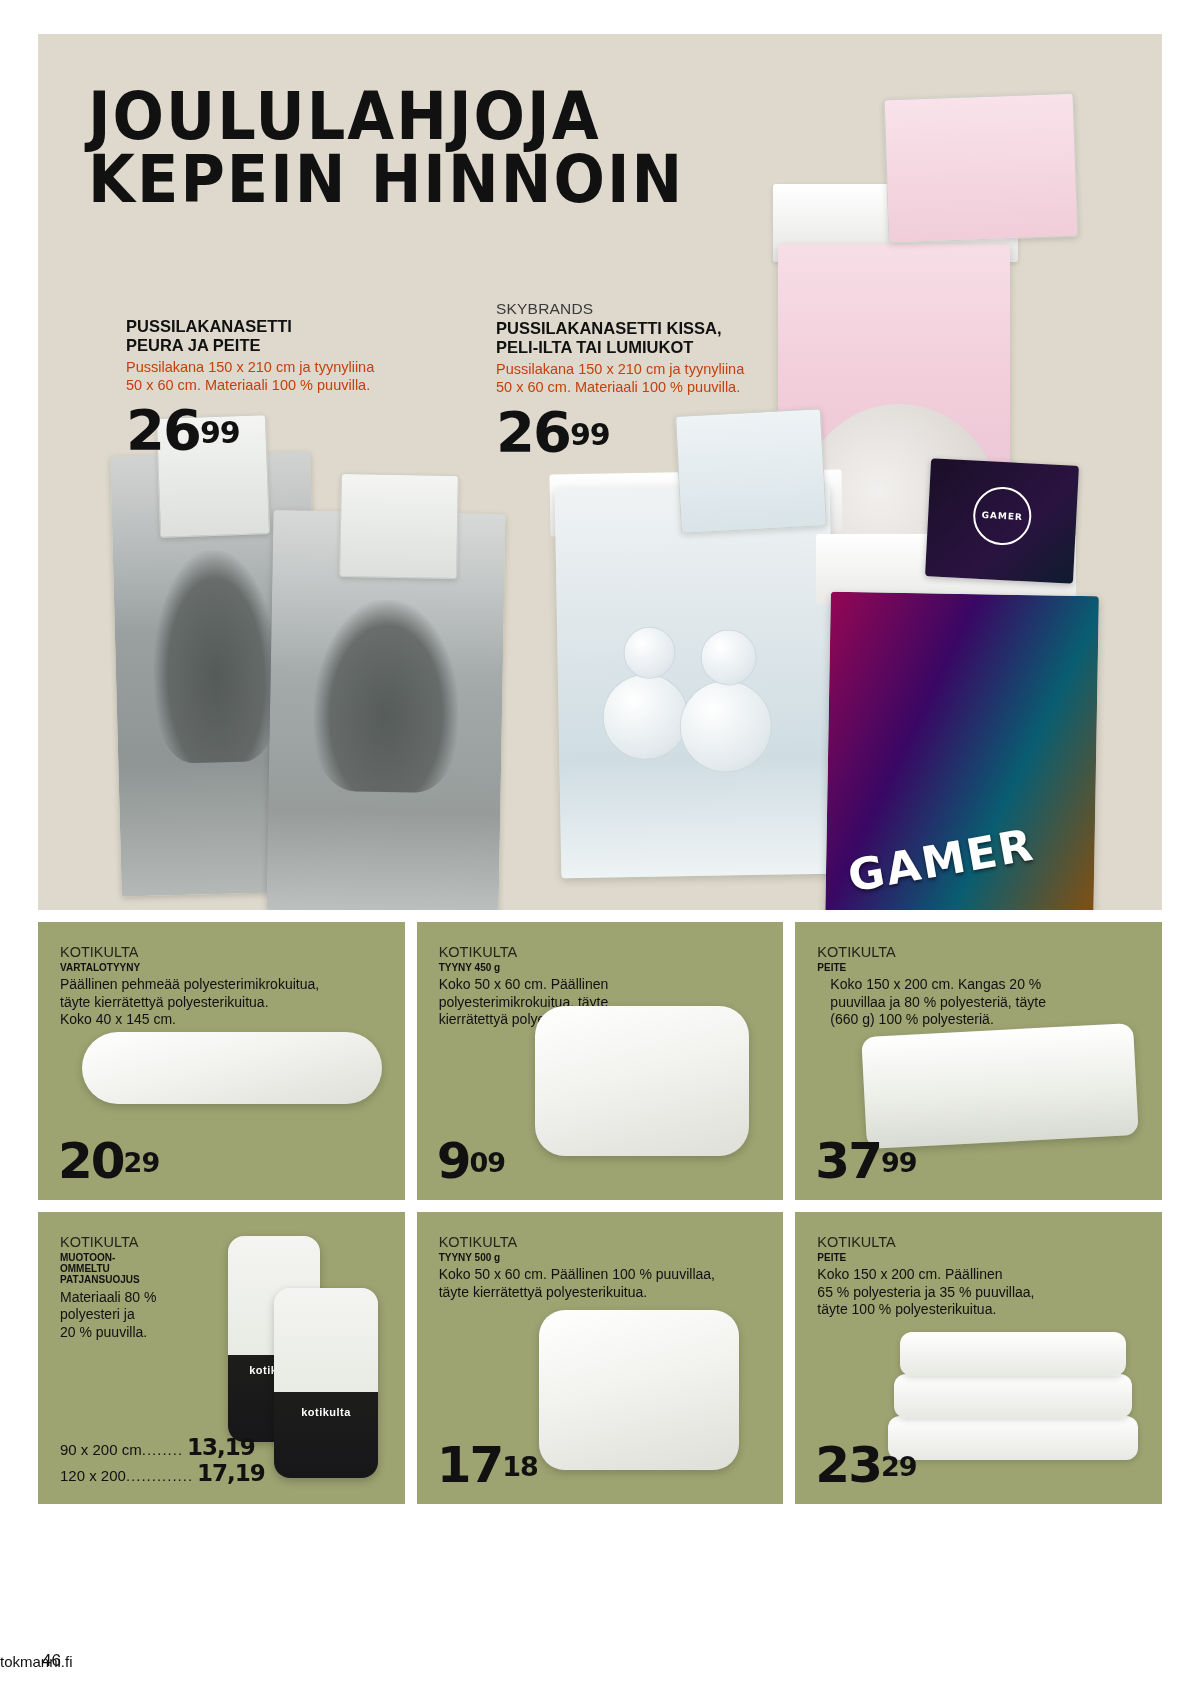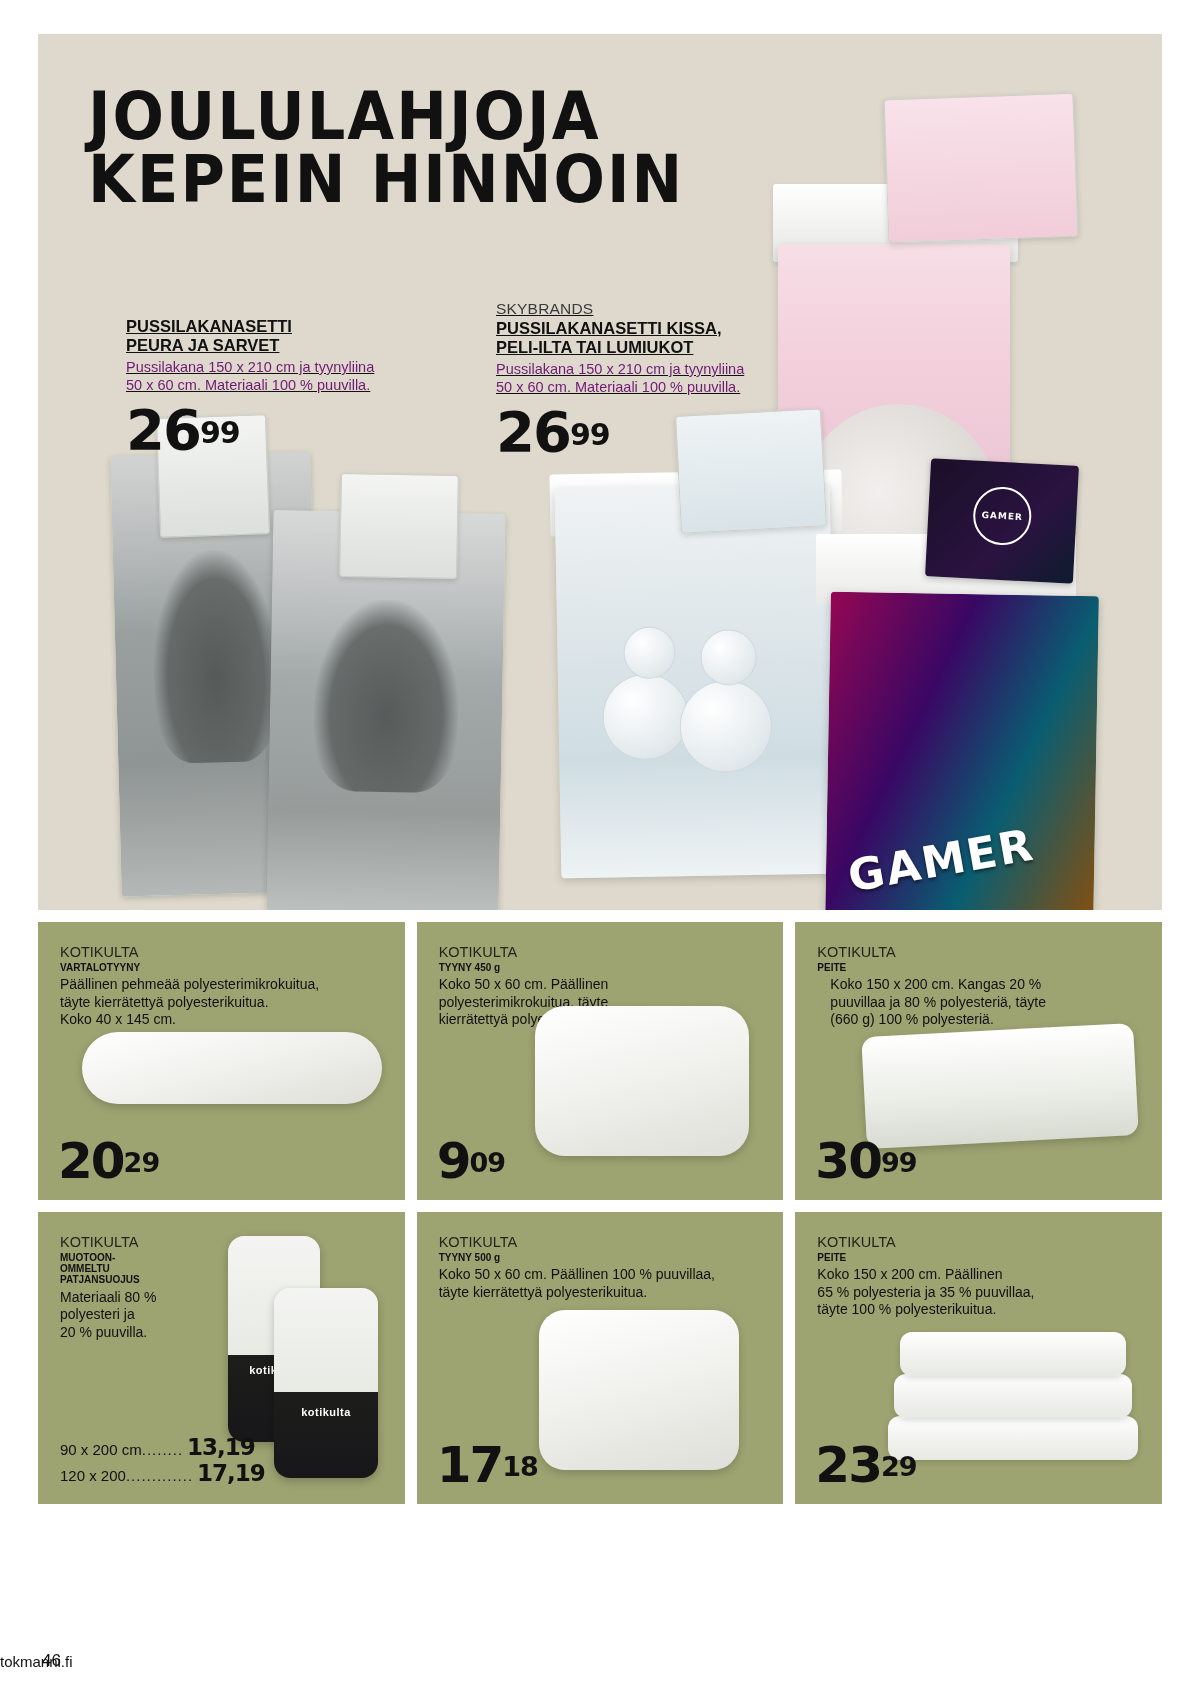--- a/index.html
+++ b/index.html
@@ -37,24 +37,24 @@
     font-size: 66px;
     line-height: 0.95;
     letter-spacing: 2px;
     color: #111111;
     font-stretch: condensed;
     transform: scaleX(1.02);
     transform-origin: left top;
     white-space: pre-line;
   }
 
-  .prod-block { position: absolute; color: #111; text-decoration: underline; }
+  .prod-block { position: absolute; color: #111; }
   .prod-brand { font-size: 15.5px; color: #3a3a3a; letter-spacing: .2px; }
   .prod-name { font-size: 16.5px; font-weight: bold; line-height: 1.15; margin-top: 1px;}
-  .prod-desc { font-size: 14.5px; line-height: 1.25; margin-top: 3px; color: #701a75; }
+  .prod-desc { font-size: 14.5px; line-height: 1.25; margin-top: 3px; color: #c2410c; }
 
   .price {
     font-family: "DejaVu Sans", sans-serif;
     font-weight: bold;
     color: #111;
     display: inline-block;
     letter-spacing: -2px;
   }
   .price .int { font-size: 56px; line-height: 1; }
   .price .dec { font-size: 30px; line-height: 1; vertical-align: super; letter-spacing: -1px; }
@@ -324,21 +324,21 @@
     <div class="img sheet-top3"></div>
     <div class="img gamer-duvet">
       <div class="gamer-word">GAMER</div>
     </div>
     <div class="img gamer-pillow">
       <div class="gamer-badge">GAMER</div>
     </div>
 
     <div class="prod-block" style="left:88px; top:282px; width:330px;">
       <div class="prod-name" style="white-space:pre-line;">PUSSILAKANASETTI
-PEURA JA SARVET</div>
+PEURA JA PEITE</div>
       <div class="prod-desc" style="white-space:pre-line;">Pussilakana 150 x 210 cm ja tyynyliina
 50 x 60 cm. Materiaali 100 % puuvilla.</div>
       <div class="price" style="margin-top:8px;">
         <span class="int">26</span><span class="dec">99</span>
       </div>
     </div>
 
     <div class="prod-block" style="left:458px; top:266px; width:340px;">
       <div class="prod-brand">SKYBRANDS</div>
       <div class="prod-name" style="white-space:pre-line;">PUSSILAKANASETTI KISSA,
@@ -380,21 +380,21 @@
       </div>
 
       <div class="card">
         <div class="c-brand">KOTIKULTA</div>
         <div class="c-name" style="white-space:pre-line;">PEITE</div>
         <div class="c-desc" style="white-space:pre-line;margin-left:13px;">Koko 150 x 200 cm. Kangas 20 %
 puuvillaa ja 80 % polyesteriä, täyte
 (660 g) 100 % polyesteriä.</div>
         <div class="folded-duvet"></div>
         <div class="price c-price">
-          <span class="int">30</span><span class="dec">99</span>
+          <span class="int">37</span><span class="dec">99</span>
         </div>
       </div>
 
     </div>
 
     <div class="row">
 
       <div class="card tall">
         <div class="c-brand">KOTIKULTA</div>
         <div class="c-name" style="white-space:pre-line;">MUOTOON-

